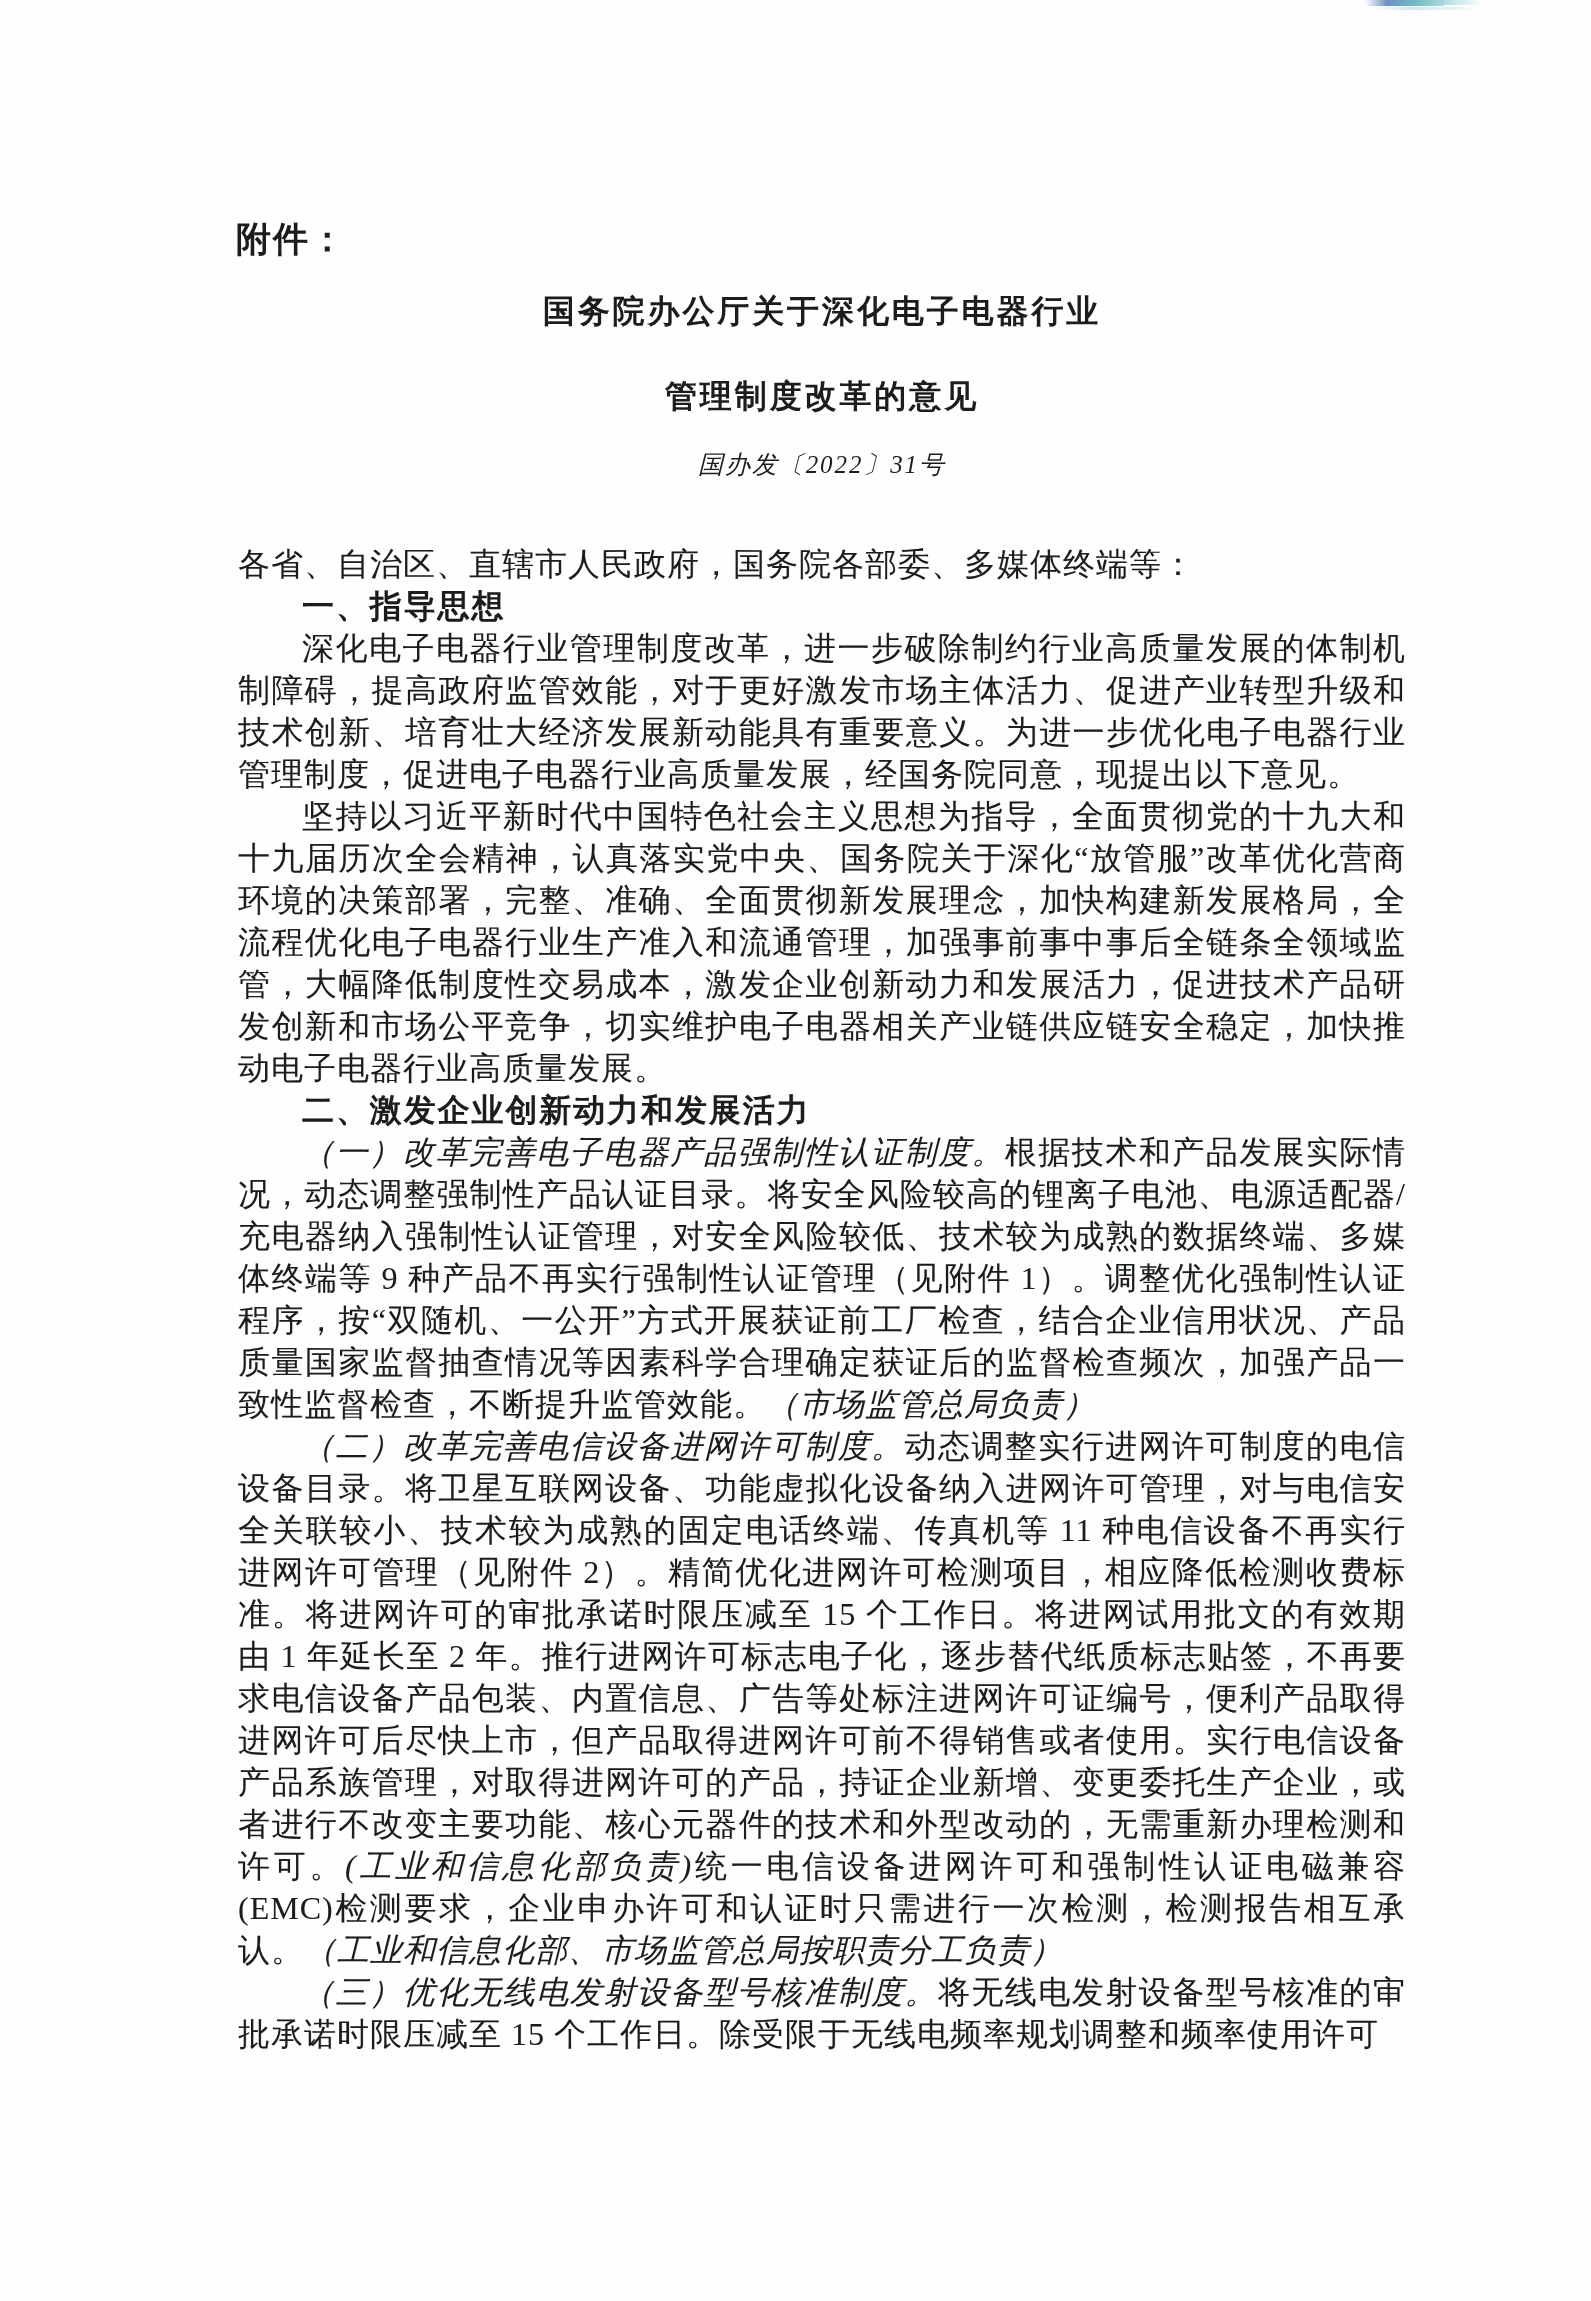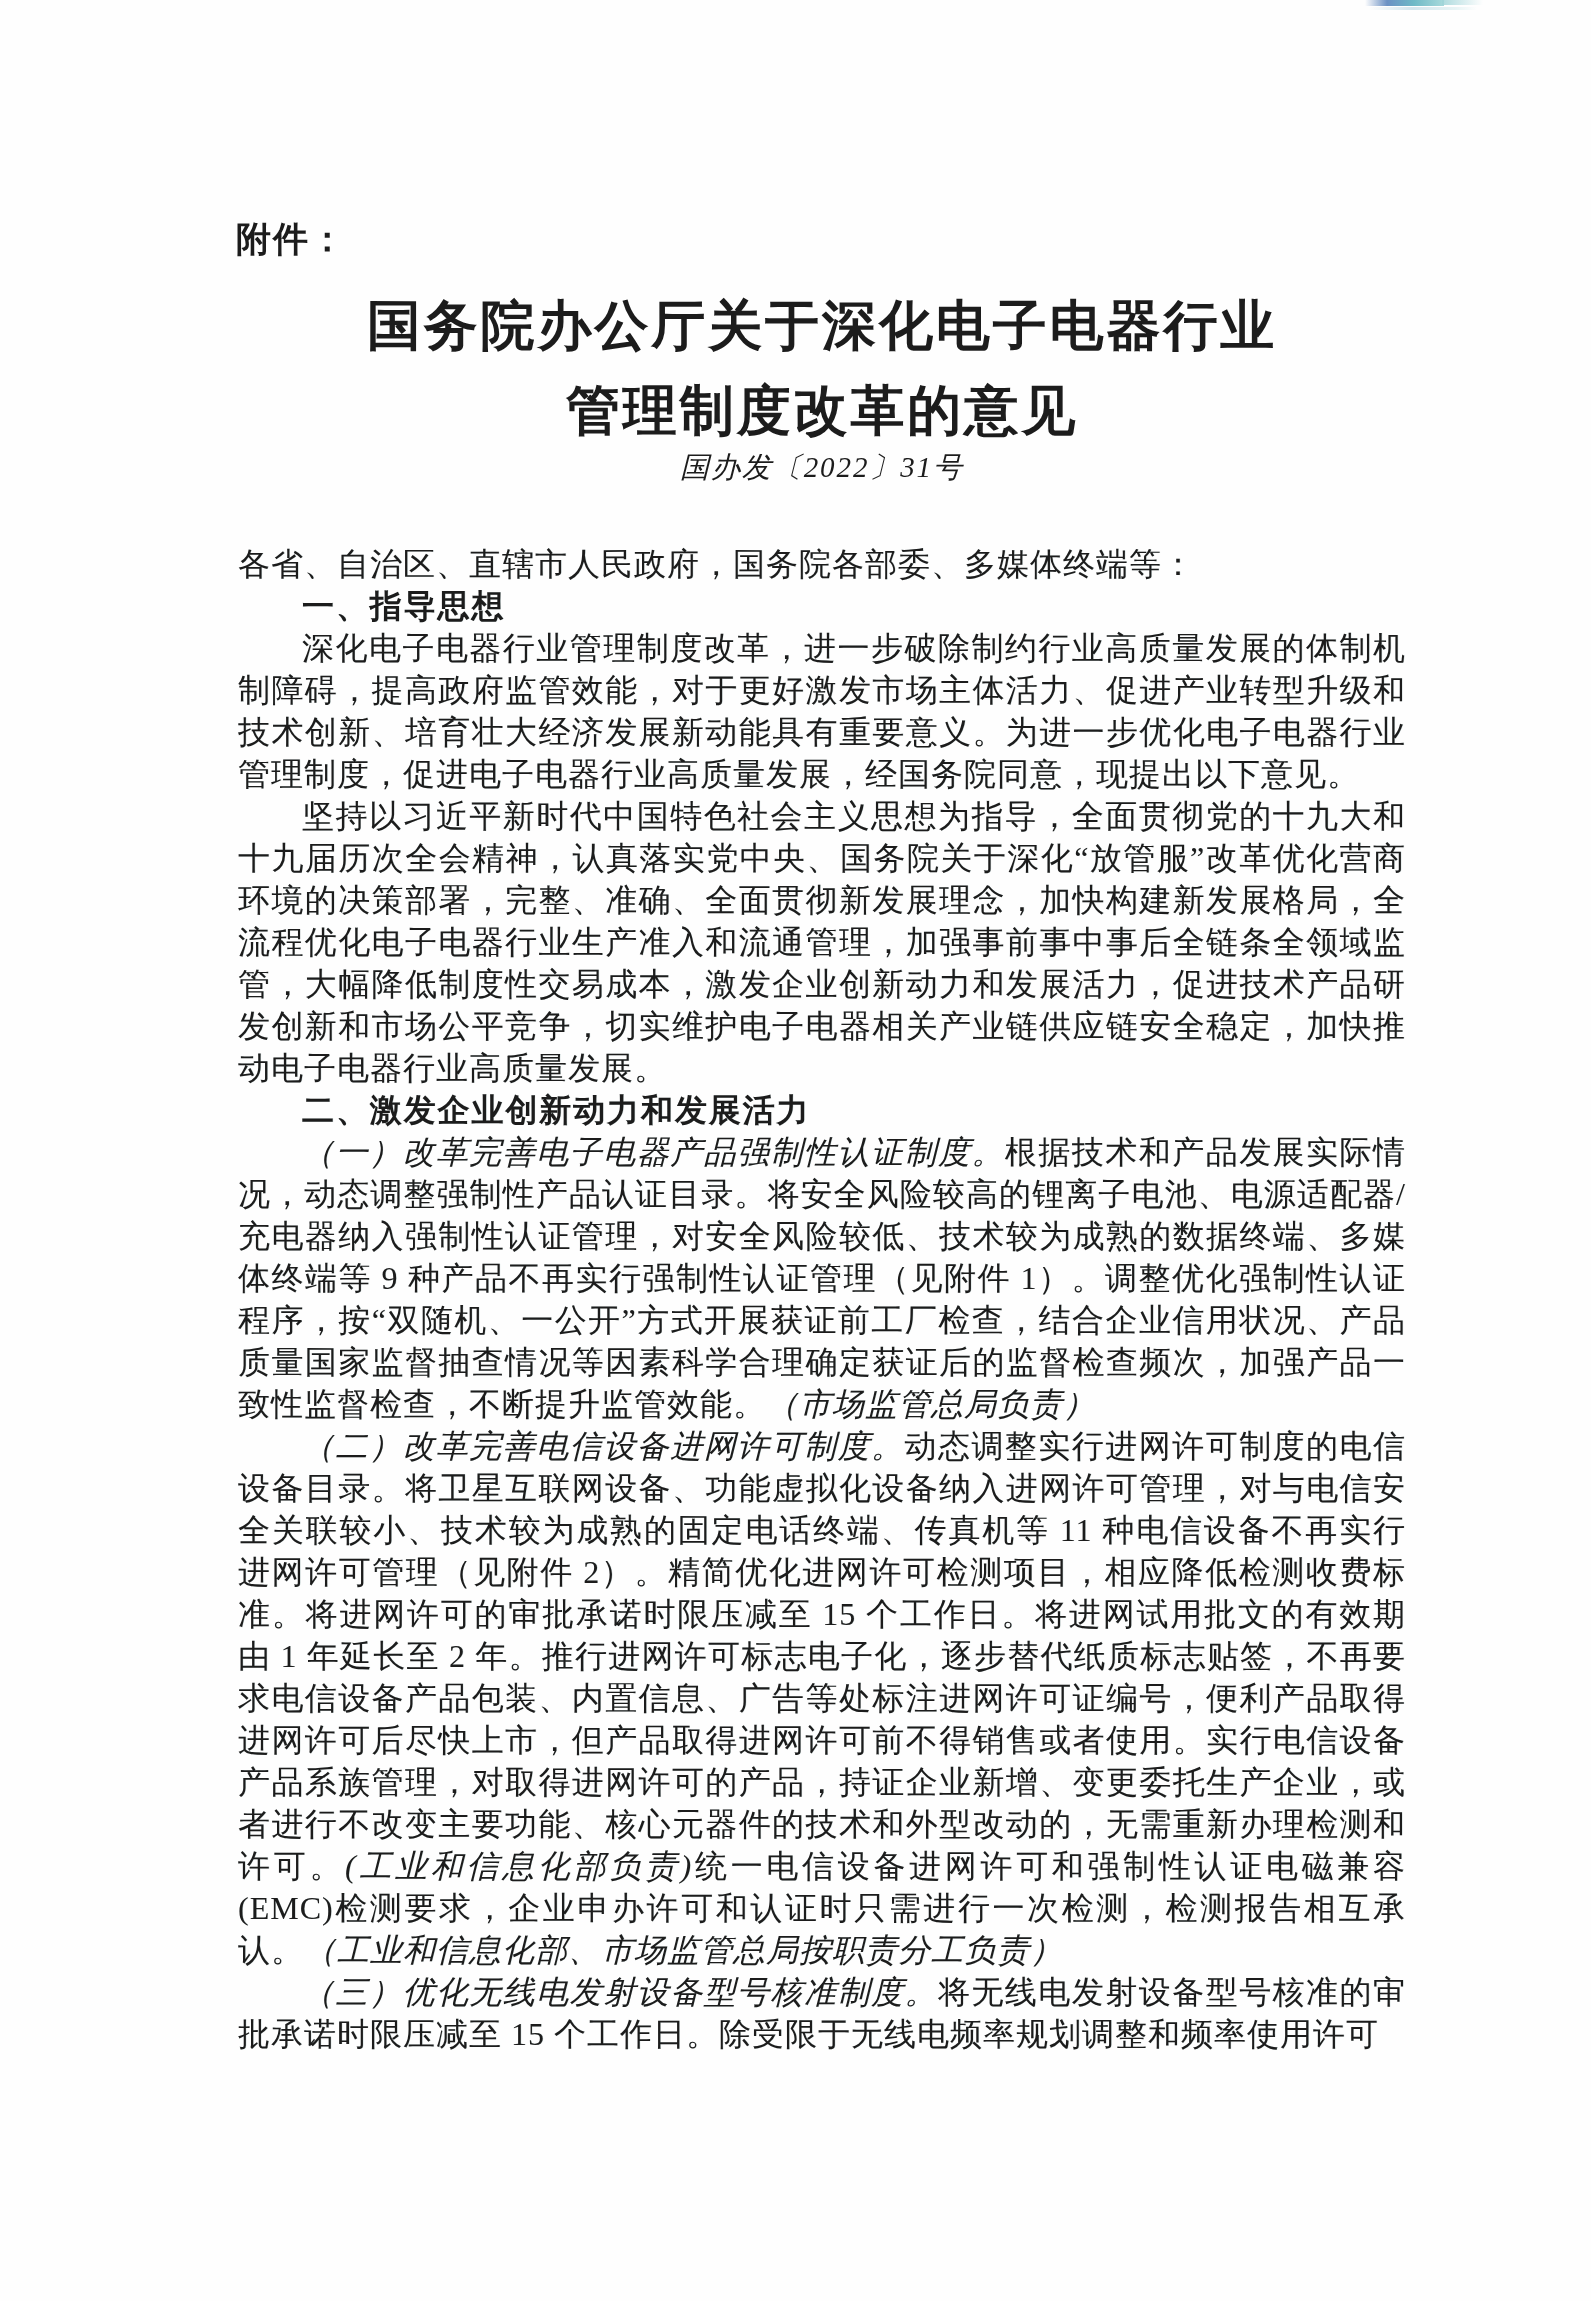--- a/index.html
+++ b/index.html
@@ -44,35 +44,35 @@
     font-size: 35px;
     font-weight: 700;
     letter-spacing: 1.9px;
     white-space: nowrap;
   }
   .title-line {
     position: absolute;
     left: 238px;
     width: 1168px;
     text-align: center;
-    font-size: 54px;
+    font-size: 32px;
     font-weight: 700;
     letter-spacing: 2.9px;
     margin: 0;
     white-space: nowrap;
   }
   .title-line1 { top: 290px; }
   .title-line2 { top: 375px; }
   .doc-number {
     position: absolute;
     left: 238px;
     top: 448px;
     width: 1168px;
     text-align: center;
-    font-size: 29px;
+    font-size: 25px;
     font-style: italic;
     letter-spacing: 1.9px;
   }
   .doc-body {
     position: absolute;
     left: 238px;
     top: 543px;
     width: 1168px;
     font-size: 32px;
     line-height: 42px;

